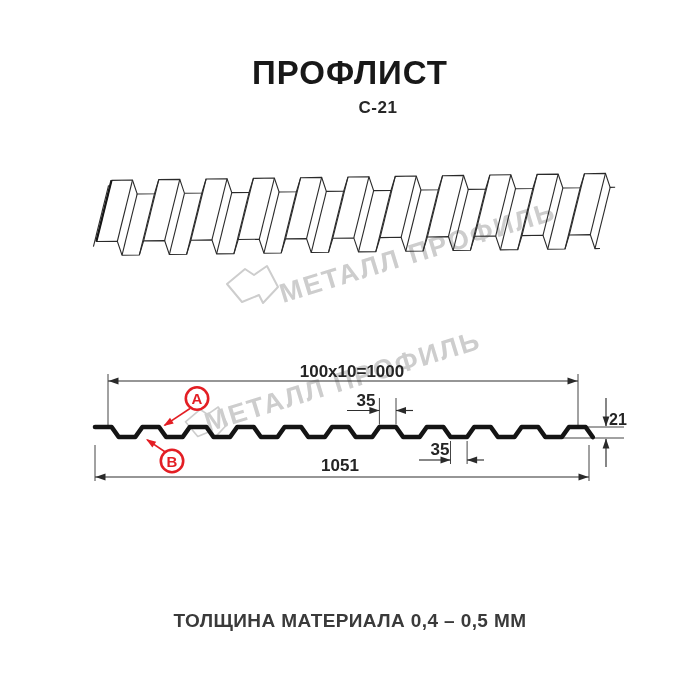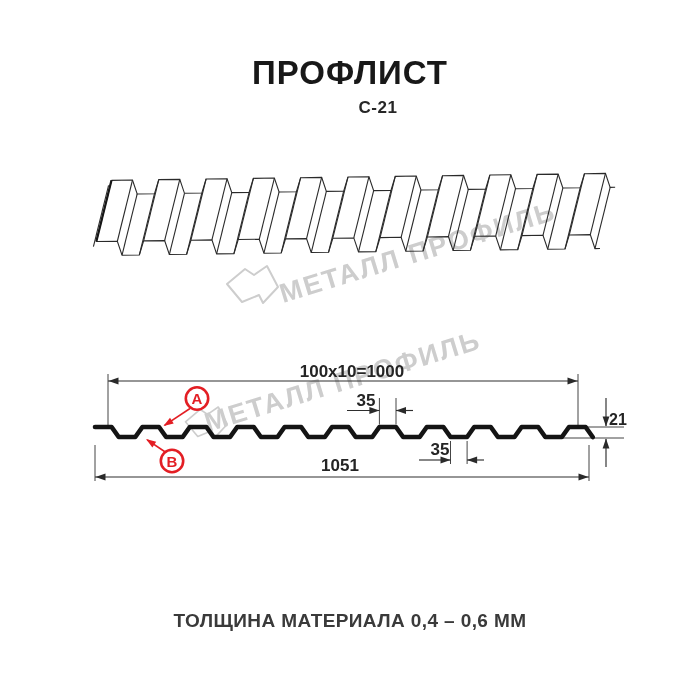--- a/index.html
+++ b/index.html
@@ -146,14 +146,14 @@
 
       <g>
         <line class="markline" x1="166" y1="452.5" x2="147.2" y2="439.8"></line>
         <polygon id="arrB" class="rarr" points="146.0,439.0 152.4,447.4 156.2,441.8"></polygon>
         <circle class="markcircle" cx="172" cy="461" r="11.2"></circle>
         <text class="marktxt" x="172" y="466.5" text-anchor="middle">B</text>
       </g>
     </g>
   </svg>
 
-  <div class="footer">ТОЛЩИНА МАТЕРИАЛА 0,4 – 0,6 ММ</div>
+  <div class="footer">ТОЛЩИНА МАТЕРИАЛА 0,4 – 0,5 ММ</div>
 </div>
 
 </body></html>

